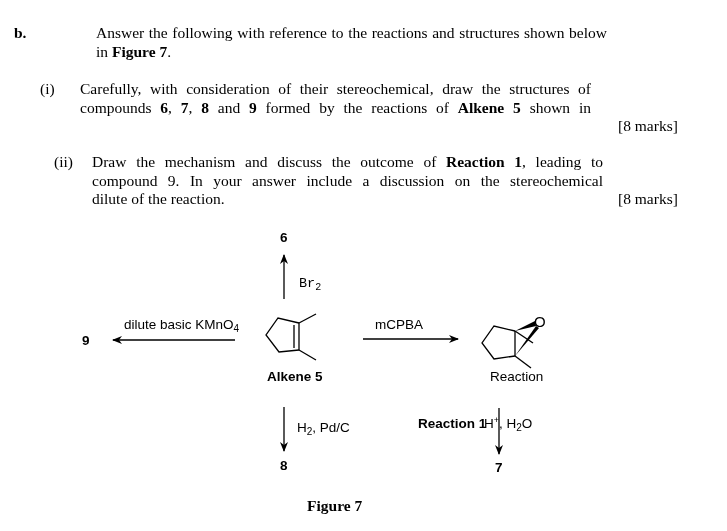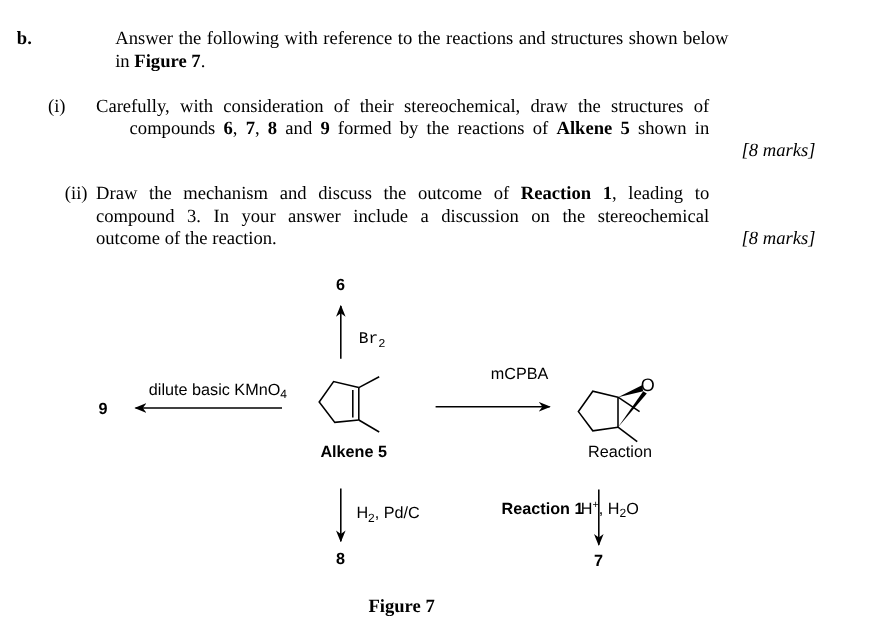--- a/index.html
+++ b/index.html
@@ -2,47 +2,47 @@
 <html><head>
 <meta charset="utf-8">
 <style>
   html, body { margin: 0; padding: 0; background: #ffffff; }
   body { width: 727px; height: 531px; position: relative; overflow: hidden; color: #000; }
   .serif { font-family: "Liberation Serif", "DejaVu Serif", serif; font-size: 15.5px; line-height: 18.5px; }
   .sans { font-family: "Liberation Sans", "DejaVu Sans", sans-serif; font-size: 13.5px; }
   .abs { position: absolute; }
   .just { text-align: justify; text-align-last: left; }
   b { font-weight: bold; }
-  .marks { font-style: italic; }
+  .marks { }
   .bold { font-weight: bold; }
   sub { font-size: 10px; vertical-align: -3px; line-height: 0; }
   sup { font-size: 9px; vertical-align: 5px; line-height: 0; }
   svg.fig { position: absolute; left: 0; top: 0; }
 </style>
 </head>
 <body>
 
 <div class="abs serif bold" style="left:14px; top:24px;">b.</div>
 
 <div class="abs serif just" style="left:80px; top:24px; width:511px;margin-left:16px;">
   <span>Answer the following with reference to the reactions and structures shown below in </span><b>Figure 7</b><span>.</span>
 </div>
 
 <div class="abs serif" style="left:40px; top:80px;">(i)</div>
 <div class="abs serif" style="left:80px; top:80px; width:511px;">
   <div class="just" style="text-align-last: justify;">Carefully, with consideration of their stereochemical, draw the structures of</div>
-  <div class="just" style="text-align-last: justify; margin-left: 28px;"><span>compounds </span><b>6</b><span>, </span><b>7</b><span>, </span><b>8</b><span> and </span><b>9</b><span> formed by the reactions of </span><b>Alkene 5</b><span> shown in</span></div>
+  <div class="just" style="text-align-last: justify;"><span>compounds </span><b>6</b><span>, </span><b>7</b><span>, </span><b>8</b><span> and </span><b>9</b><span> formed by the reactions of </span><b>Alkene 5</b><span> shown in</span></div>
 </div>
 <div class="abs serif marks" style="left:618px; top:117px;">[8 marks]</div>
 
 <div class="abs serif" style="left:54px; top:153px;">(ii)</div>
-<div class="abs serif" style="left:80px; top:153px; width:511px;">
+<div class="abs serif" style="left:92px; top:153px; width:511px;">
   <div class="just" style="text-align-last: justify;"><span>Draw the mechanism and discuss the outcome of </span><b>Reaction 1</b><span>, leading to</span></div>
-  <div class="just" style="text-align-last: justify;">compound 3. In your answer include a discussion on the stereochemical</div>
-  <div>outcome of the reaction.</div>
+  <div class="just" style="text-align-last: justify;">compound 9. In your answer include a discussion on the stereochemical</div>
+  <div>dilute of the reaction.</div>
 </div>
 <div class="abs serif marks" style="left:618px; top:190px;">[8 marks]</div>
 
 <svg class="fig" width="727" height="531">
   <defs>
     <marker id="ah" markerWidth="10" markerHeight="8" refX="9" refY="4" orient="auto" markerUnits="userSpaceOnUse">
       <path d="M0,0 L10,4 L0,8 L3,4 Z" fill="#000"></path>
     </marker>
   </defs>
 
@@ -73,21 +73,21 @@
   <polygon points="515,331 535,321 536,326" fill="#000"></polygon>
   <polygon points="515,356 536,326 539,328" fill="#000"></polygon>
 </svg>
 
 <div class="abs sans bold" style="left:280px; top:230px;">6</div>
 <div class="abs sans" style="left:299px; top:276px;font-family:Liberation Mono, monospace;"><span>Br</span><sub>2</sub></div>
 
 <div class="abs sans" style="left:124px; top:317px;text-align:right;"><span>dilute basic KMnO</span><sub>4</sub></div>
 <div class="abs sans bold" style="left:82px; top:333px;">9</div>
 
-<div class="abs sans" style="left:375px; top:304px;margin-left:34px;">mCPBA</div>
+<div class="abs sans" style="left:375px; top:317px;">mCPBA</div>
 <div class="abs sans" style="left:534px; top:313px; font-size:15px;">O</div>
 
 <div class="abs sans bold" style="left:267px; top:369px;">Alkene 5</div>
 <div class="abs sans" style="left:490px; top:369px;">Reaction</div>
 
 <div class="abs sans" style="left:297px; top:420px;text-align:center;"><span>H</span><sub>2</sub><span>, Pd/C</span></div>
 <div class="abs sans bold" style="left:280px; top:458px;">8</div>
 
 <div class="abs sans bold" style="left:418px; top:416px;">Reaction 1</div>
 <div class="abs sans" style="left:484px; top:416px;"><span>H</span><sup>+</sup><span>, H</span><sub>2</sub><span>O</span></div>

